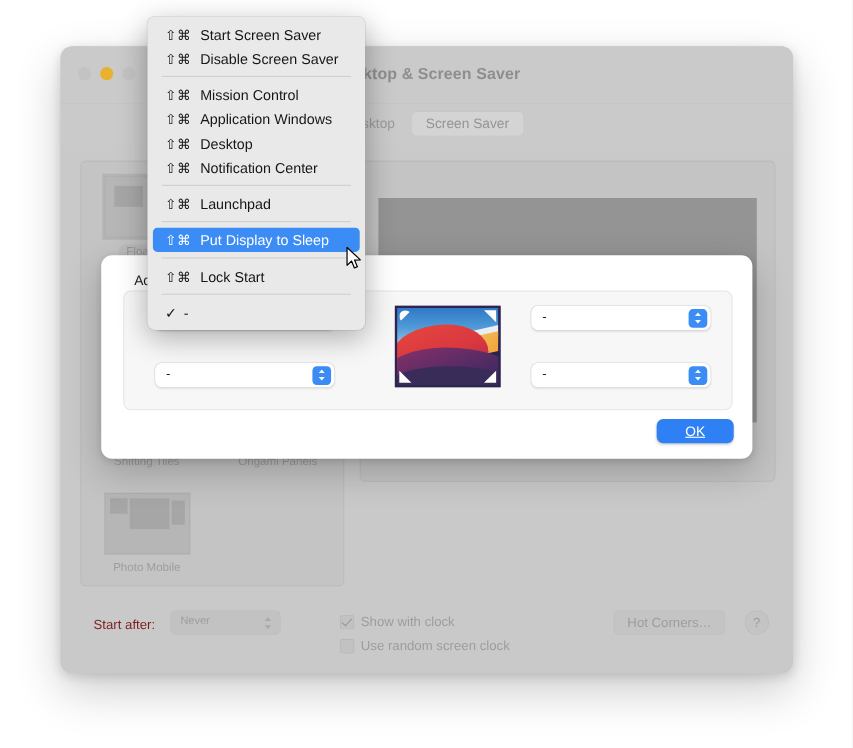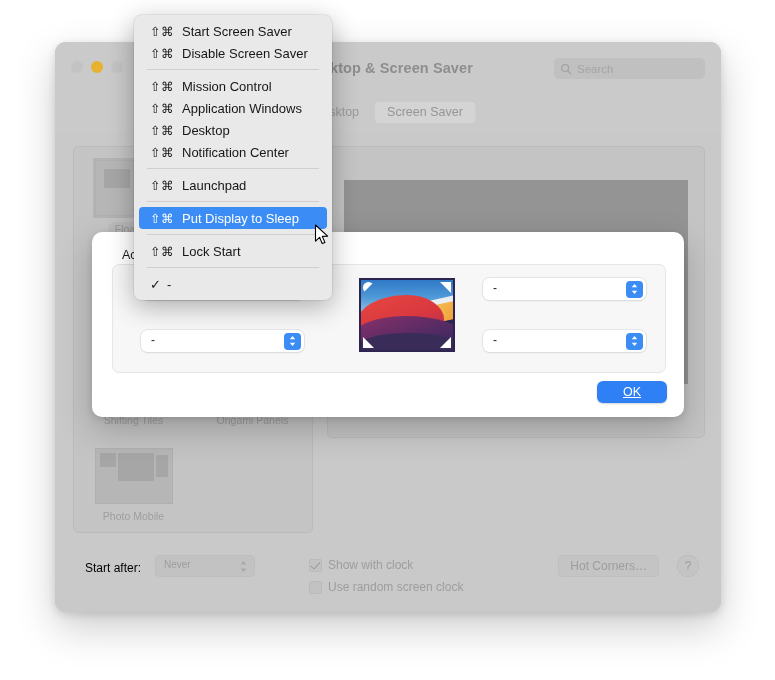--- a/index.html
+++ b/index.html
@@ -208,21 +208,21 @@
   #bottom-bar {
     position: absolute;
     left: 0;
     top: 412px;
     width: 666px;
     height: 68px;
   }
   .bb-label {
     position: absolute;
     font-size: 12px;
-    color: #000000;
+    color: #7f1d1d;
     white-space: nowrap;
   }
   #start-after-label { left: 30px; top: 17px; }
 
   #start-after-popup {
     position: absolute;
     left: 100px; top: 11px;
     width: 100px; height: 22px;
     background: #c2c2c2;
     border-radius: 5px;
@@ -489,27 +489,20 @@
 
     <div id="titlebar">
       <div class="traffic-lights">
         <div class="tl close"></div>
         <div class="tl min"></div>
         <div class="tl zoom"></div>
       </div>
 
       <div id="window-title">Desktop &amp; Screen Saver</div>
 
-      <div id="search-field">
-        <svg class="mag" viewBox="0 0 16 16">
-          <circle cx="6.8" cy="6.8" r="4.6" fill="none" stroke="#8d8d8d" stroke-width="1.7"></circle>
-          <line x1="10.3" y1="10.3" x2="14.2" y2="14.2" stroke="#8d8d8d" stroke-width="1.8" stroke-linecap="round"></line>
-        </svg>
-        <span id="search-placeholder">Search</span>
-      </div>
     </div>
 
     <div id="tabbar">
       <div id="tabs">
         <div class="tab">Desktop</div>
         <div class="tab selected">Screen Saver</div>
       </div>
     </div>
 
     <div id="prefs-content">

